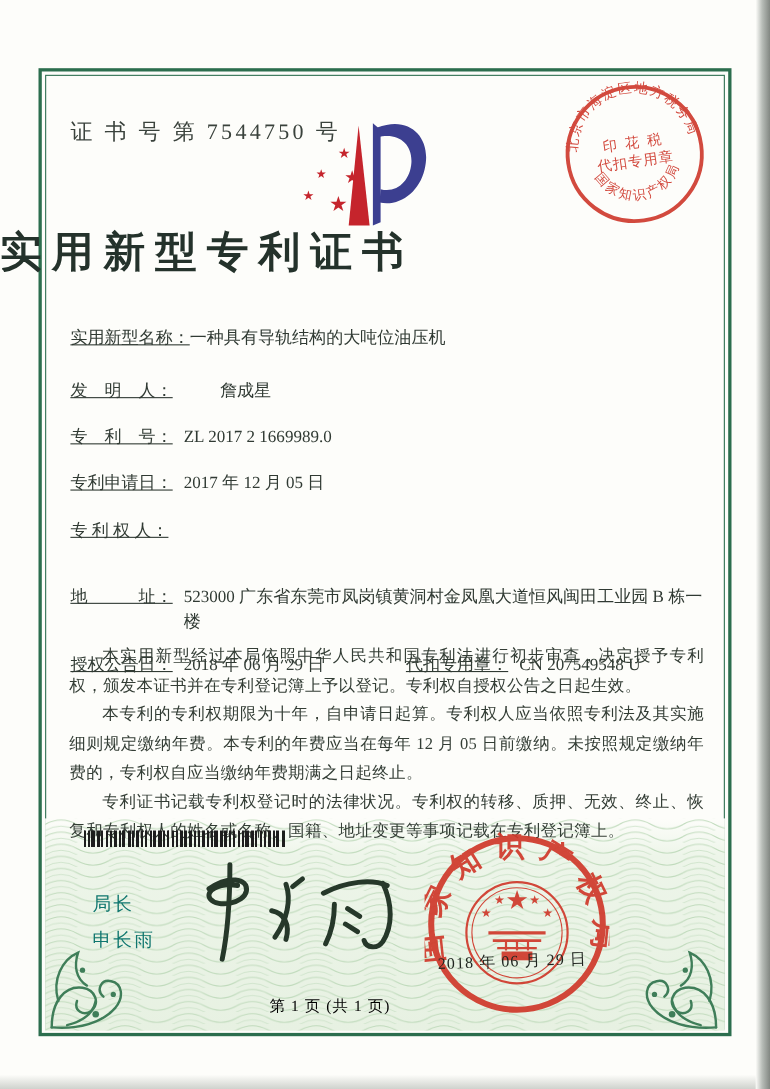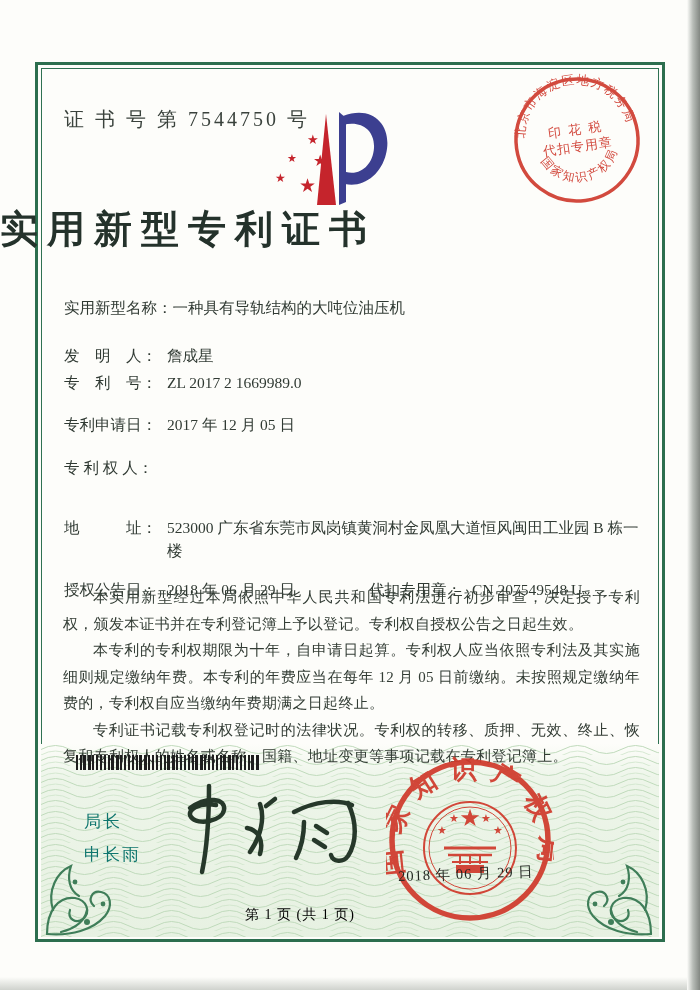--- a/index.html
+++ b/index.html
@@ -39,26 +39,26 @@
     transform:rotate(-8deg); opacity:.92; z-index:6; }
 
   .title { position:absolute; left:0; top:204px; width:700px; 
     font-size:38px; font-weight:700; letter-spacing:9px; color:#24322b; z-index:5; }
 
   
   .fields { position:absolute; left:64px; top:296px; width:575px; font-size:15.5px;
     color:#303a33; z-index:5; }
   .row { display:flex; line-height:23px; margin-bottom:19px; }
   .row.r1 { margin-bottom:25px; }
-  .row.r2 { margin-bottom:4px; }
+  .row.r2 { margin-bottom:19px;gap:33px; }
   .row.r3 { margin-bottom:19px; }
   .row.r4 { margin-bottom:20px; }
   .row.r5 { margin-bottom:37px; }
   .row.r6 { margin-bottom:2px; }
-  .flabel { flex:0 0 103px; white-space:nowrap; }
+  .flabel { flex:0 0 103px; white-space:nowrap;text-decoration:underline; }
   .fvalue { flex:1; }
   .grant-row { display:flex; line-height:23px; margin-top:16px; }
   .grant-row .pair { display:flex; }
   .grant-row .pair.left { width:305px; }
   .grant-row .flabel { flex:0 0 103px; }
 
   
   .paras { position:absolute; left:63px; top:584px; width:577px; font-size:15px;
     line-height:26.5px; color:#333d35; text-align:justify; letter-spacing:.3px; z-index:5; }
   .paras p { text-indent:2em; }

